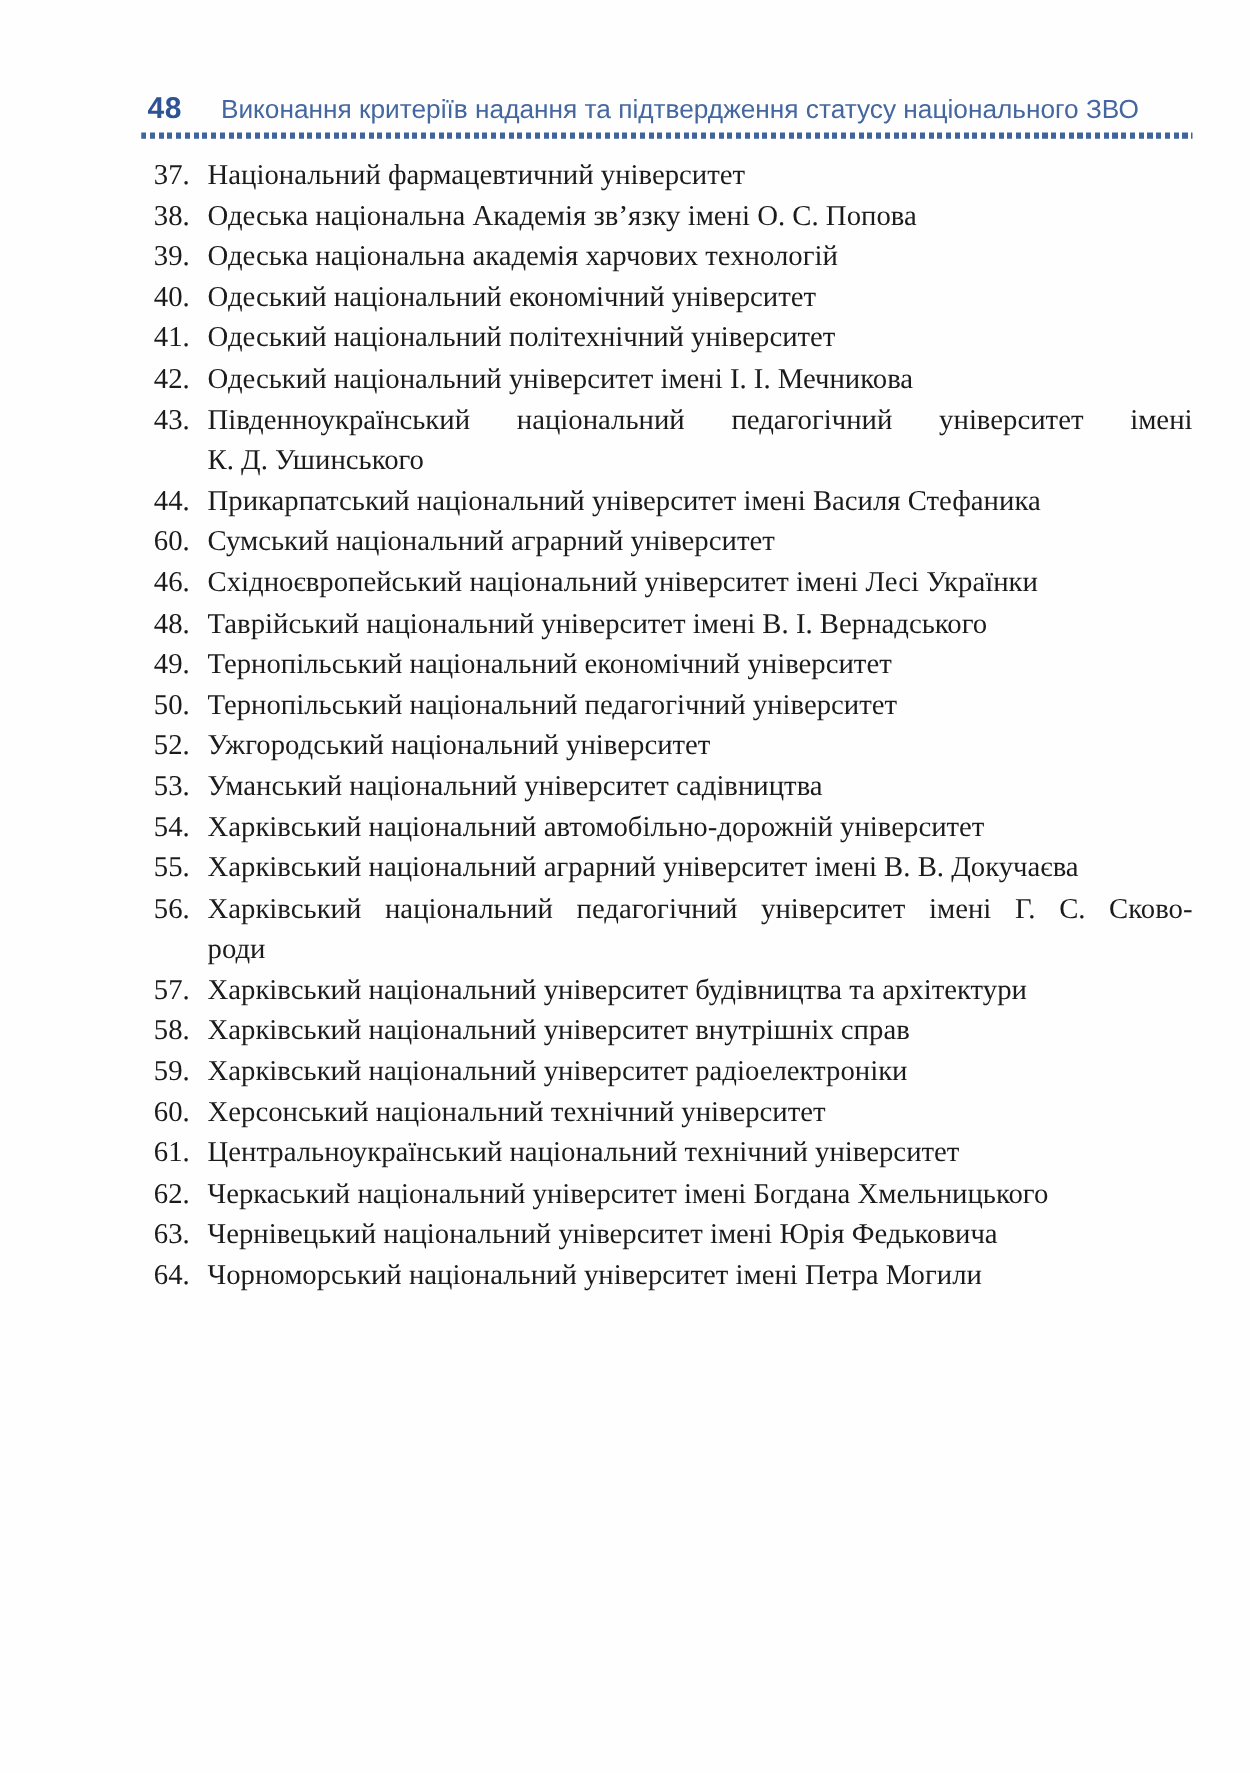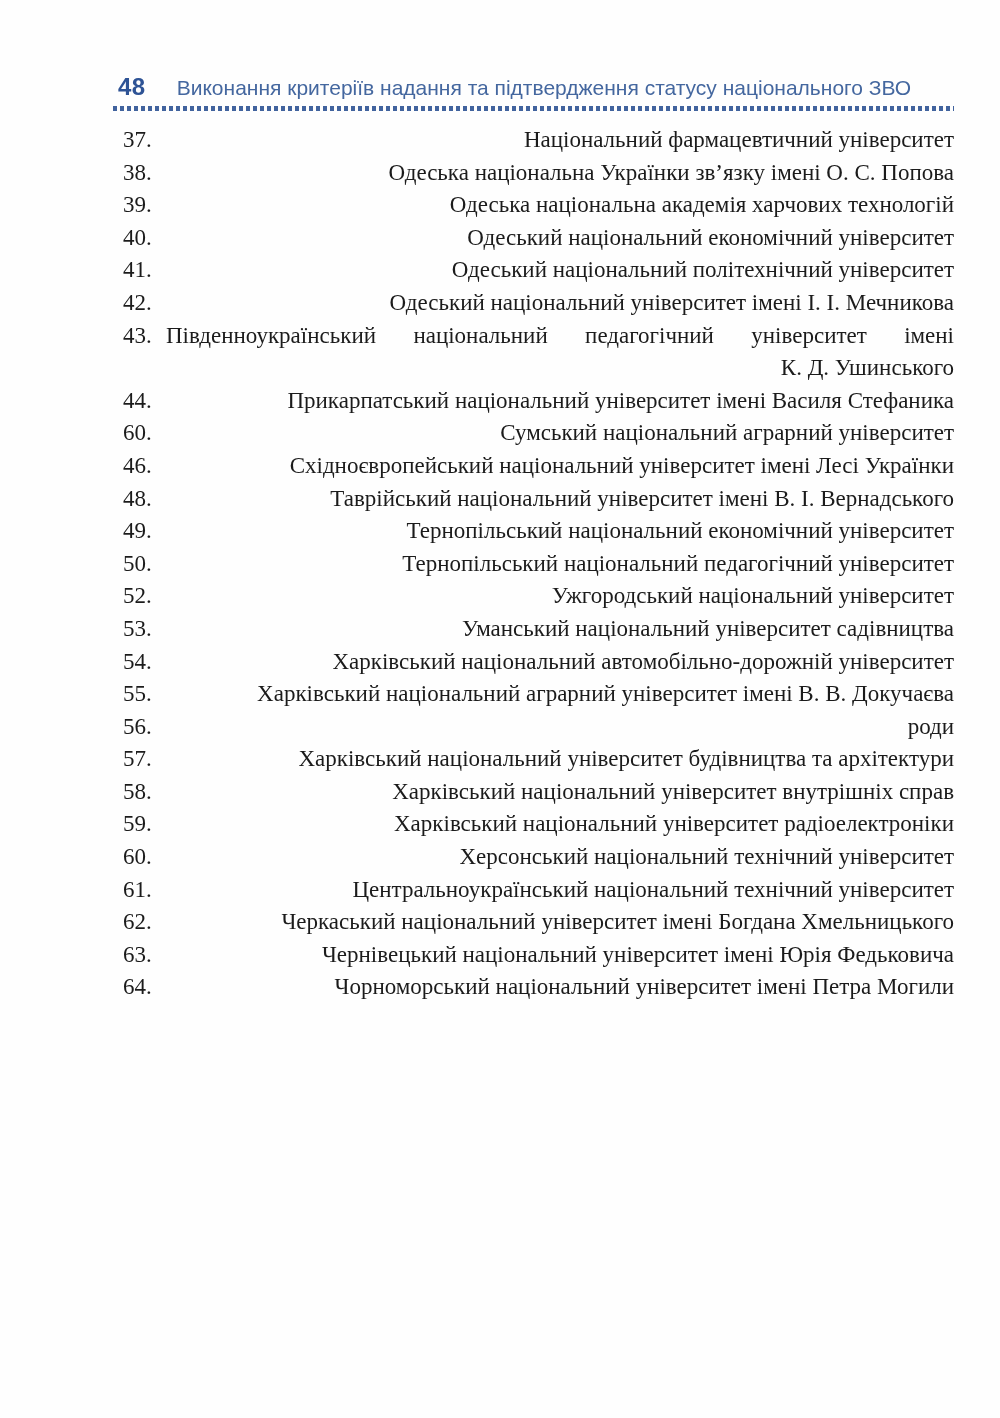--- a/index.html
+++ b/index.html
@@ -62,21 +62,21 @@
   }
   .row .num {
     flex: 0 0 43px;
     width: 43px;
     font-family: Liberation Serif, serif;
   }
   .row .text {
     flex: 1 1 auto;
     min-width: 0;
   }
-  .line { text-align: right; }
+  .line { text-align: left; }
   .line.justify {
     text-align: justify;
     text-align-last: justify;
   }
 </style>
 </head>
 <body>
 
 <div class="page">
   <div class="header">
@@ -87,21 +87,21 @@
   <div class="uni-list" id="uni-list">
       <div class="row">
         <span class="num">37.</span>
         <div class="text">
           <div class="line">Національний фармацевтичний університет</div>
         </div>
       </div>
       <div class="row">
         <span class="num">38.</span>
         <div class="text">
-          <div class="line">Одеська національна Українки зв’язку імені О. С. Попова</div>
+          <div class="line">Одеська національна Академія зв’язку імені О. С. Попова</div>
         </div>
       </div>
       <div class="row">
         <span class="num">39.</span>
         <div class="text">
           <div class="line">Одеська національна академія харчових технологій</div>
         </div>
       </div>
       <div class="row">
         <span class="num">40.</span>
@@ -184,20 +184,21 @@
       </div>
       <div class="row">
         <span class="num">55.</span>
         <div class="text">
           <div class="line">Харківський національний аграрний університет імені В. В. Докучаєва</div>
         </div>
       </div>
       <div class="row">
         <span class="num">56.</span>
         <div class="text">
+          <div class="line justify">Харківський національний педагогічний університет імені Г. С. Сково-</div>
           <div class="line">роди</div>
         </div>
       </div>
       <div class="row">
         <span class="num">57.</span>
         <div class="text">
           <div class="line">Харківський національний університет будівництва та архітектури</div>
         </div>
       </div>
       <div class="row">

